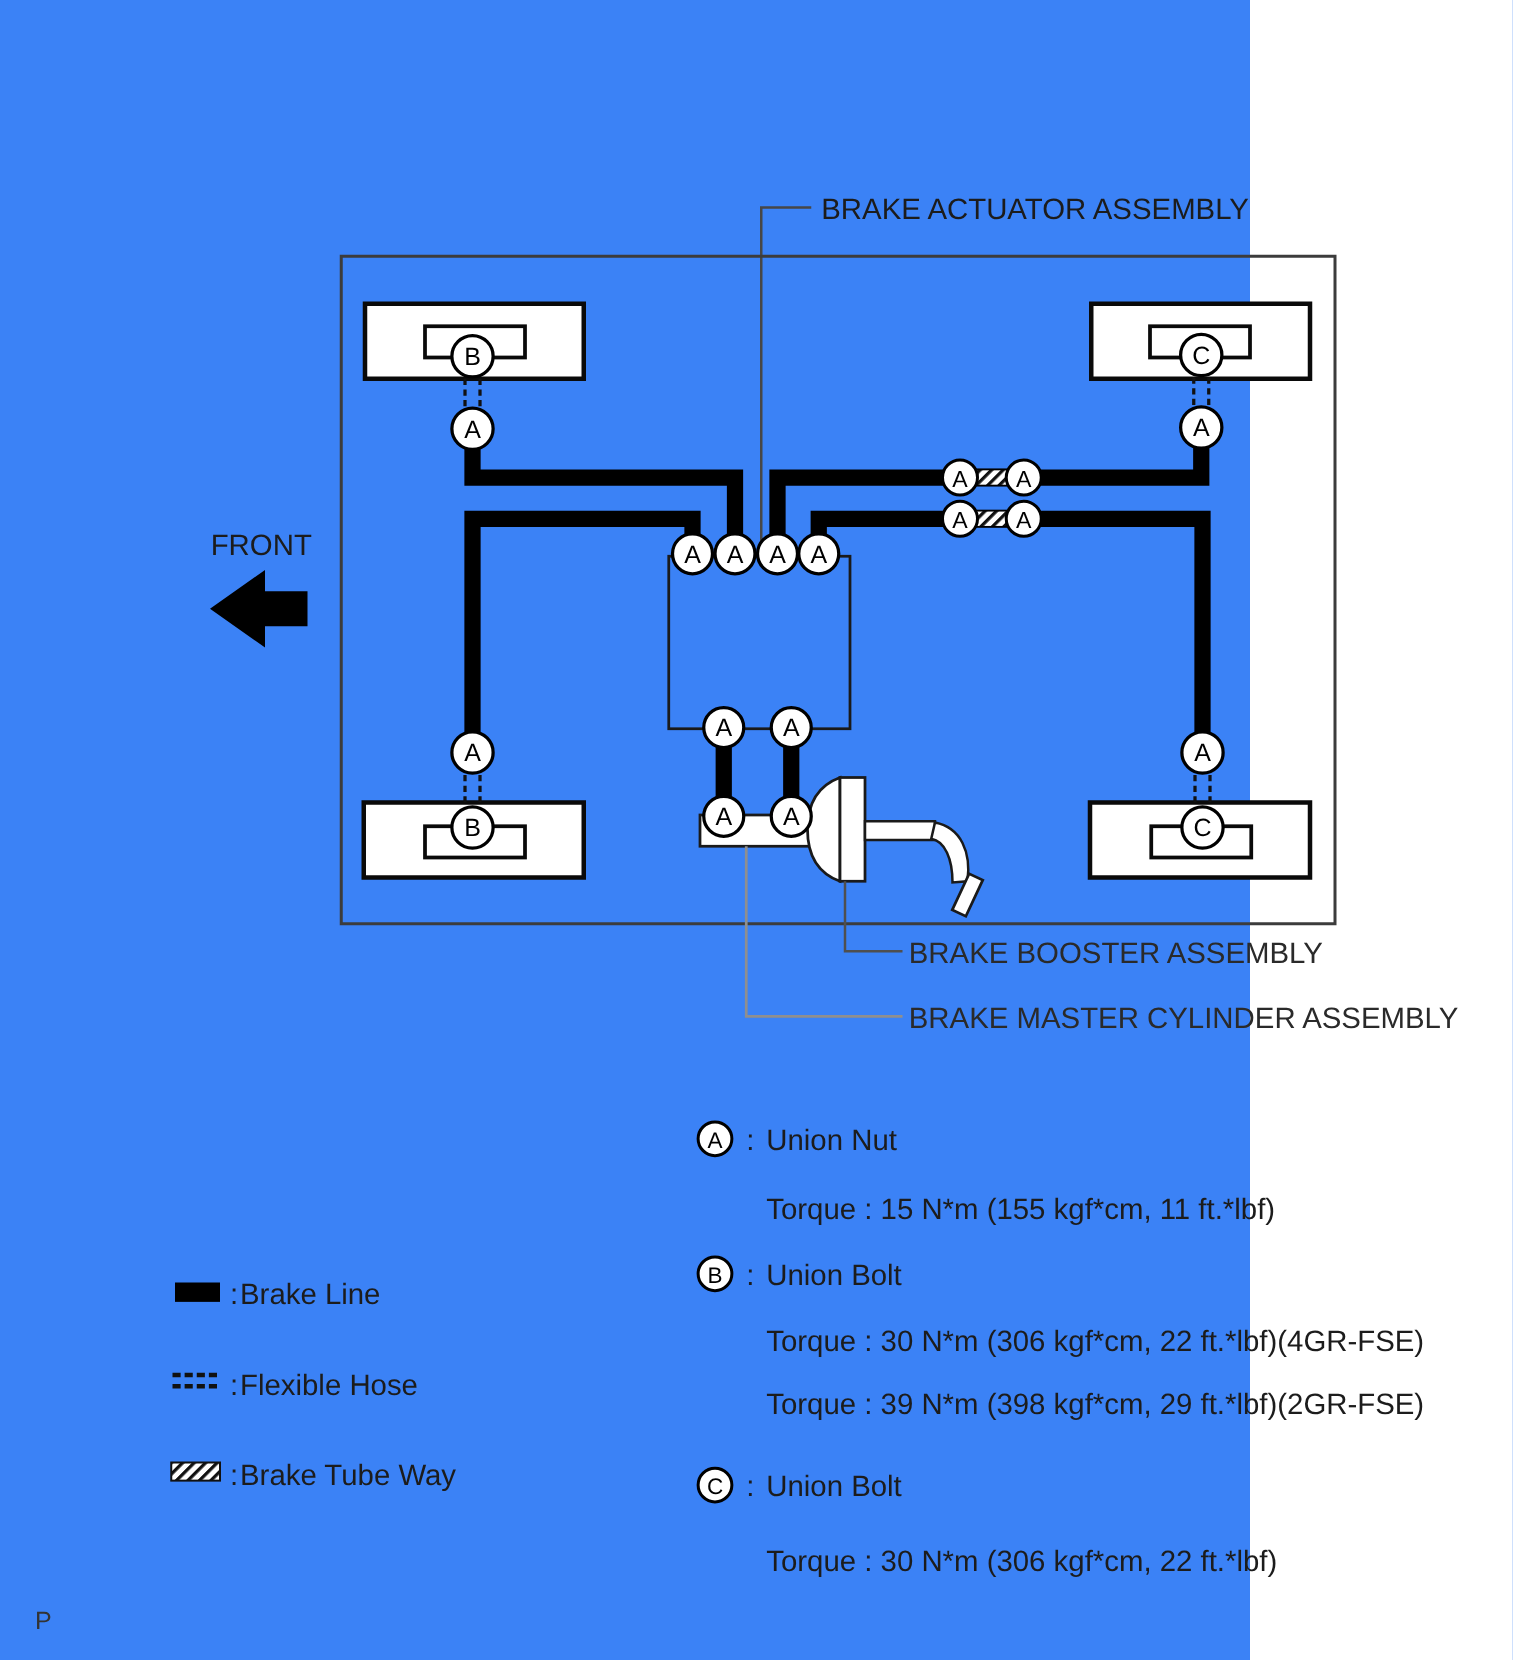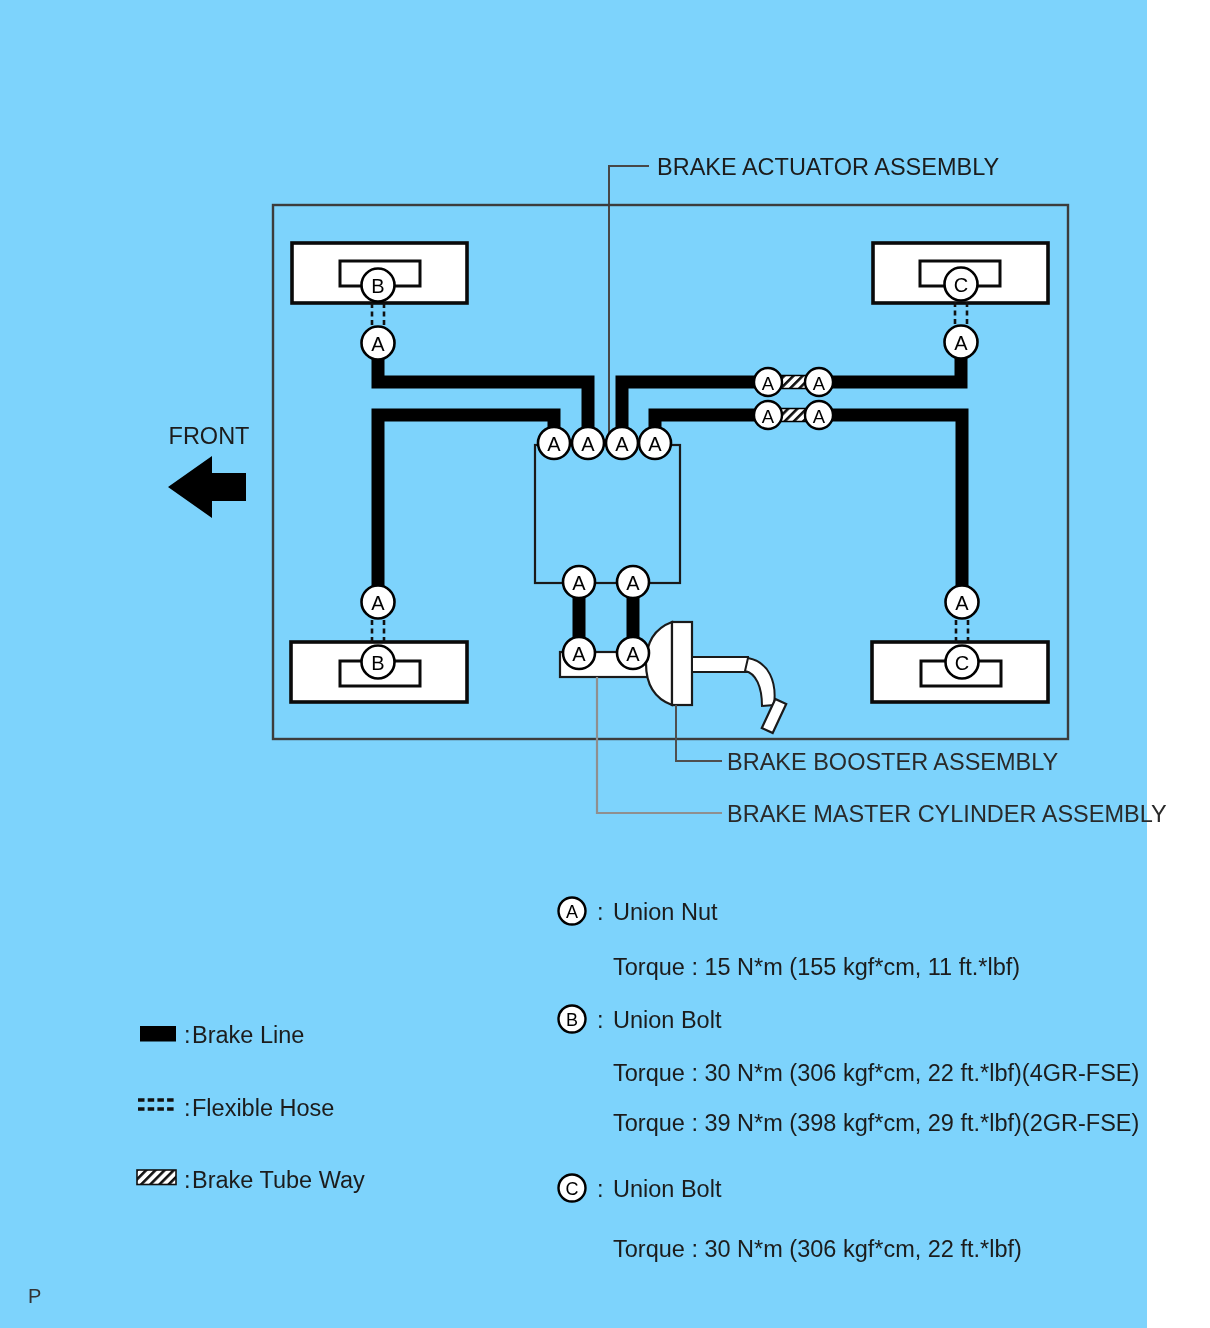--- a/index.html
+++ b/index.html
@@ -1,16 +1,16 @@
 <!DOCTYPE html>
 <html><head>
 <meta charset="utf-8">
 <style>
   html,body{margin:0;padding:0;background:#ffffff;}
-  .stage{position:relative;width:1147px;height:1328px;background:#7dd3fc;font-family:"Liberation Sans",sans-serif;}
+  .stage{position:relative;width:1000px;height:1328px;background:#3b82f6;font-family:"Liberation Sans",sans-serif;}
   svg{display:block;}
   text{font-family:"Liberation Sans",sans-serif;}
   .lbl{font-size:23.5px;fill:#1c1c1c;}
   .lbl-gray{font-size:23.5px;fill:#2a2a2a;}
   .keytxt{font-size:23.5px;fill:#1c1c1c;}
   .glyph{font-size:20px;fill:#000;}
   .glyph-s{font-size:18.5px;fill:#000;}
   .glyph-k{font-size:18px;fill:#000;}
   .pmark{font-size:20px;fill:#333;}
   .cir{fill:#fff;stroke:#000;stroke-width:2.6;}

